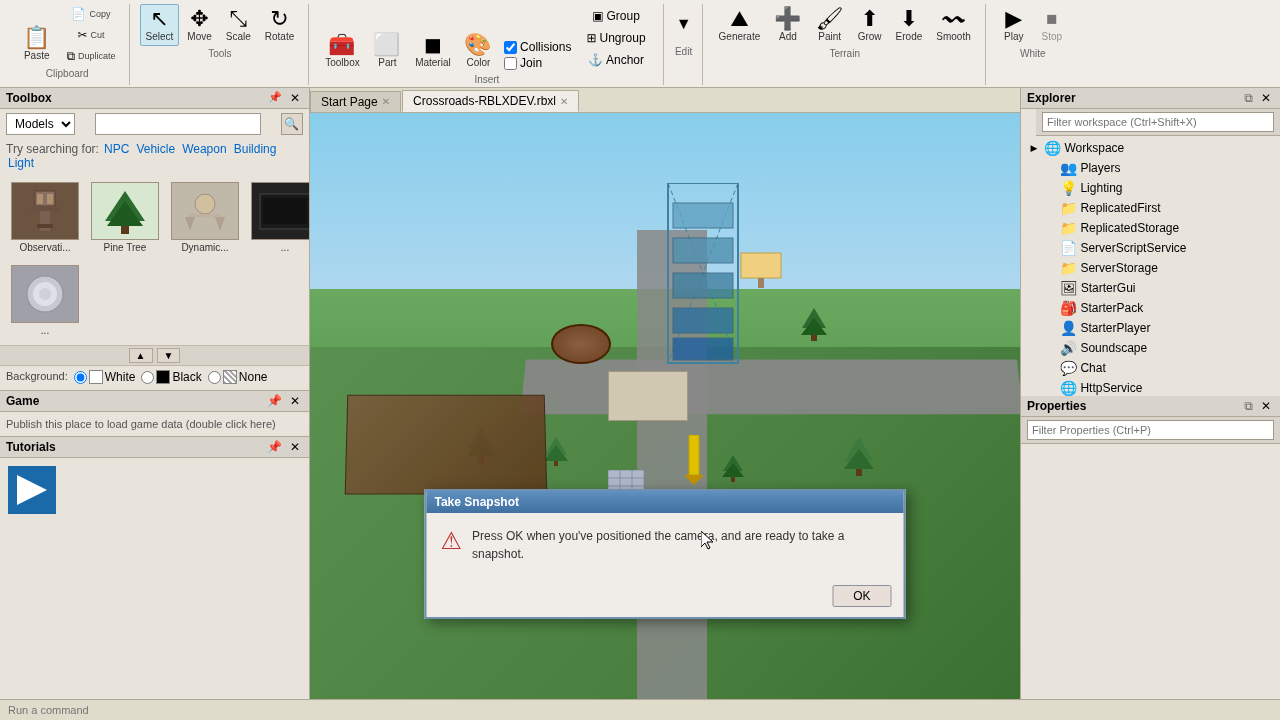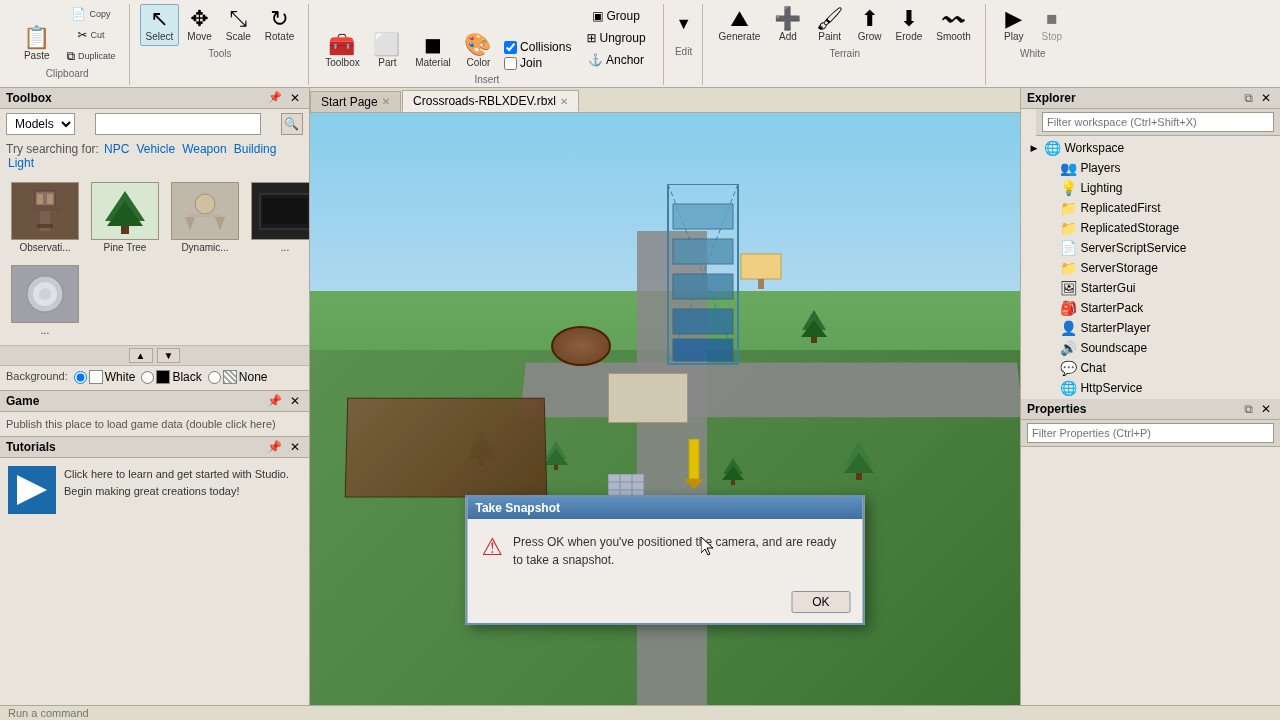--- a/index.html
+++ b/index.html
@@ -57,42 +57,42 @@
     .tutorial-icon { width: 48px; height: 48px; background: #1a6aaa; display: flex; align-items: center; justify-content: center; flex-shrink: 0; }
     .tutorial-text { font-size: 11px; color: #333; line-height: 1.5; }
 
     
     .center-viewport { flex: 1; display: flex; flex-direction: column; overflow: hidden; }
     .tab-bar { display: flex; align-items: center; background: #e0dccc; border-bottom: 1px solid #b0a898; padding-top: 2px; }
     .tab { display: flex; align-items: center; gap: 4px; padding: 3px 10px; background: #d0ccc0; border: 1px solid #b0a898; border-bottom: none; cursor: pointer; font-size: 11px; margin-right: 1px; }
     .tab.active { background: #f0ede8; border-bottom: 1px solid #f0ede8; }
     .tab-close { font-size: 10px; cursor: pointer; color: #888; }
     .viewport { flex: 1; background: #4a7a4a; position: relative; overflow: hidden; }
-    .snapshot-dialog { position: absolute; bottom: 80px; left: 50%; transform: translateX(-50%); width: 399px; background: #f0ede8; border: 2px solid #7090b0; box-shadow: 4px 4px 12px rgba(0,0,0,0.4); z-index: 100; }
+    .snapshot-dialog { position: absolute; bottom: 80px; left: 50%; transform: translateX(-50%); width: 481px; background: #f0ede8; border: 2px solid #7090b0; box-shadow: 4px 4px 12px rgba(0,0,0,0.4); z-index: 100; }
     .dialog-title { background: linear-gradient(180deg, #6090c0, #4070a0); color: white; padding: 4px 8px; font-size: 12px; font-weight: bold; display: flex; justify-content: space-between; }
     .dialog-body { padding: 14px; display: flex; gap: 10px; align-items: flex-start; }
     .dialog-icon { font-size: 24px; color: #c03030; flex-shrink: 0; }
     .dialog-text { font-size: 12px; color: #333; line-height: 1.5; }
     .dialog-footer { padding: 8px 12px 10px; display: flex; justify-content: flex-end; }
     .dialog-ok-btn { padding: 3px 20px; background: #e8e0d8; border: 1px solid #9090a0; cursor: pointer; font-size: 12px; border-radius: 2px; }
     .cursor-arrow { position: absolute; bottom: 150px; left: 55%; width: 12px; height: 18px; pointer-events: none; z-index: 200; }
 
     
     .right-panel { width: 260px; flex-shrink: 0; display: flex; flex-direction: column; background: #e8e4dc; border-left: 1px solid #b0a898; }
     .explorer-filter { padding: 3px 6px; background: #d8d4cc; border-bottom: 1px solid #b0a898; margin-left: 15px; }
     .explorer-filter input { width: 100%; height: 20px; border: 1px solid #a0988c; padding: 0 4px; font-size: 11px; background: white; }
     .explorer-tree { flex: 1; overflow-y: auto; padding: 2px 0; }
     .tree-item { display: flex; align-items: center; gap: 3px; padding: 2px 6px; cursor: pointer; font-size: 11px; }
     .tree-expand { width: 14px; height: 14px; display: flex; align-items: center; justify-content: center; font-size: 9px; cursor: pointer; }
     .tree-icon { font-size: 14px; }
     .properties-filter { padding: 3px 6px; background: #d8d4cc; border-bottom: 1px solid #b0a898; }
     .properties-filter input { width: 100%; height: 20px; border: 1px solid #a0988c; padding: 0 4px; font-size: 11px; background: white; }
 
     
-    .bottom-bar { height: 15px; background: #e0dccc; border-top: 1px solid #b0a898; display: flex; align-items: center; padding: 0 8px; flex-shrink: 0; }
+    .bottom-bar { height: 21px; background: #e0dccc; border-top: 1px solid #b0a898; display: flex; align-items: center; padding: 0 8px; flex-shrink: 0; }
     .bottom-command { flex: 1; font-size: 11px; color: #888; cursor: text; }
 
     
     .thumb-watchtower { background: #6b5540; }
     .thumb-dark { background: #222; }
 
     .right-panel-resize { cursor: pointer; color: #666; }
     .panel-pin { cursor: pointer; color: #666; font-size: 11px; }
   </style>
 </head>
@@ -406,21 +406,20 @@
           <span class="panel-ctrl-btn">📌</span>
           <span class="panel-ctrl-btn">✕</span>
         </div>
       </div>
       <div class="tutorials-content">
         <div class="tutorial-icon">
           <svg width="40" height="40" viewBox="0 0 40 40">
             <polygon points="5,5 35,20 5,35" fill="white"></polygon>
           </svg>
         </div>
-        <div class="tutorial-text">Click here to learn and get started with Studio. Begin making great creations today!</div>
       </div>
     </div>
   </div>
 
   <div class="center-viewport">
 
     <div class="tab-bar">
       <div class="tab">
         <span>Start Page</span>
         <span class="tab-close">✕</span>

